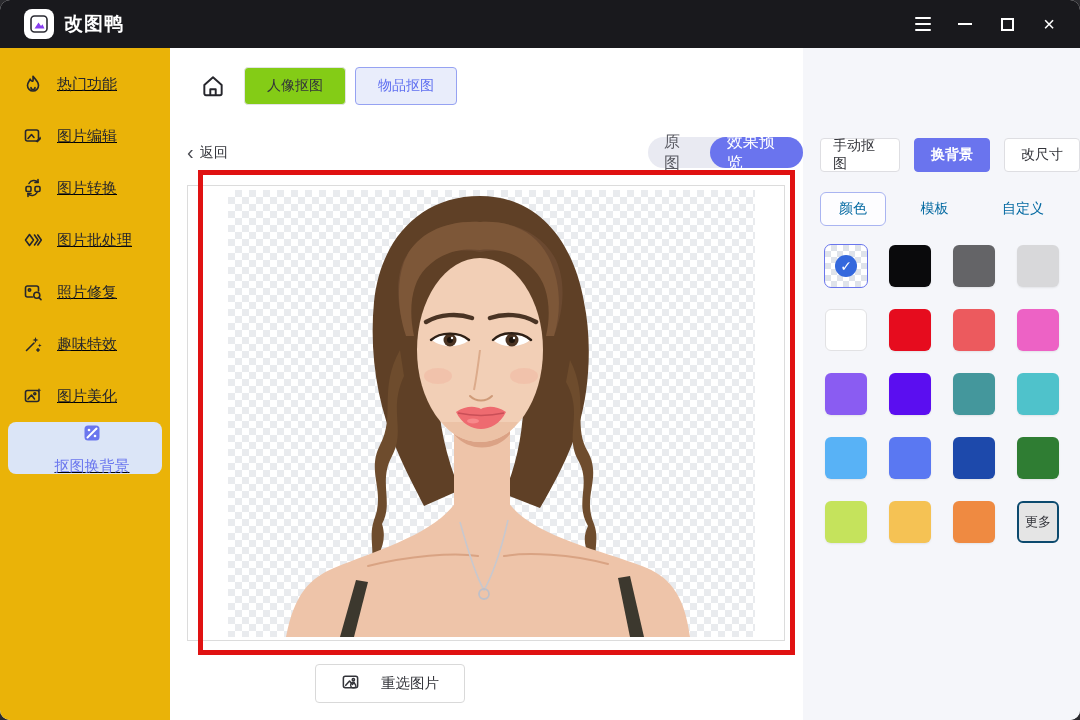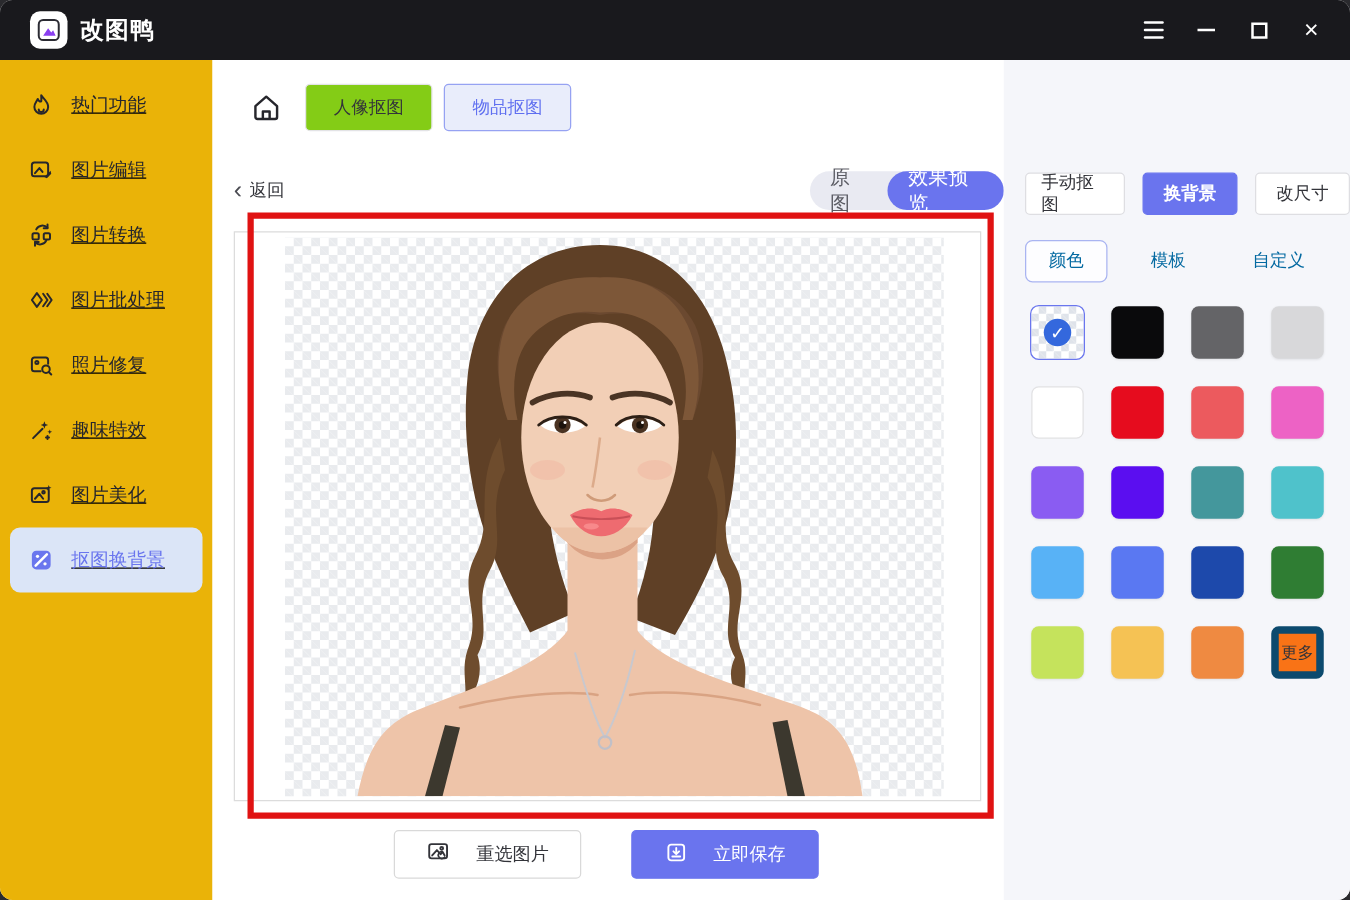--- a/index.html
+++ b/index.html
@@ -18,21 +18,21 @@
   .max-glyph { display:block; width:13px; height:13px; border:2px solid #fff; }
   .close-glyph { font-size:20px; line-height:1; }
 
   
   .app-body { position:absolute; top:48px; left:0; width:1080px; height:672px; display:flex; }
 
   
   .sidebar { width:170px; height:100%; background:#eab308; padding-top:10px; flex:none;text-decoration:underline; }
   .side-item { height:52px; margin:0 8px; border-radius:8px; display:flex; align-items:center; padding-left:14px; gap:13px; font-size:15px; color:#26262c; cursor:pointer; }
   .side-item .ic { width:22px; height:22px; flex:none; display:flex; align-items:center; justify-content:center; }
-  .side-item.active { background:#dbe5f7; color:#6a76ee; }
+  .side-item.active { background:#dbe5f7; color:#6a76ee;flex-direction:column; }
 
   
   .main { flex:1; background:#fff; position:relative; }
   .nav-row { position:absolute; left:28px; top:19px; display:flex; align-items:center; }
   .home-btn { width:30px; height:30px; margin-right:16px; display:flex; align-items:center; justify-content:center; cursor:pointer; }
   .nav-tab { height:38px; min-width:102px; padding:0 18px; margin-right:9px; background:#84cc16; border:1px solid #e3e3e6; border-radius:4px; font-size:14px; color:#33343a; display:flex; align-items:center; justify-content:center; cursor:pointer; }
   .nav-tab.active { background:#e9edfb; border-color:#96a2f2; color:#5f6ff0; }
 
   .back-row { position:absolute; left:17px; top:89px; height:31px; display:flex; align-items:center; gap:6px; color:#33343a; font-size:14px; cursor:pointer; }
   .back-chevron { font-size:20px; line-height:1; color:#4a4b52; transform:translateY(-1px); }
@@ -68,21 +68,21 @@
   .color-grid { position:absolute; left:22px; top:197px; width:234px; display:grid; grid-template-columns:repeat(4,42px); grid-auto-rows:42px; column-gap:22px; row-gap:22px; }
   .swatch { width:42px; height:42px; border-radius:6px; cursor:pointer; box-shadow:0 1px 2px rgba(0,0,0,0.08); position:relative; }
   .swatch.bordered { border:1px solid #e2e2e4; box-shadow:none; }
   .swatch.transparent {
     background-image:
       linear-gradient(45deg,#dfe3ea 25%,transparent 25%,transparent 75%,#dfe3ea 75%),
       linear-gradient(45deg,#dfe3ea 25%,transparent 25%,transparent 75%,#dfe3ea 75%);
     background-size:12px 12px; background-position:0 0,6px 6px; background-color:#fff; box-shadow:none; }
   .swatch.selected { outline:1.5px solid #6a76ee; outline-offset:0; }
   .check-badge { position:absolute; left:50%; top:50%; transform:translate(-50%,-50%); width:22px; height:22px; background:#3468dd; border-radius:50%; color:#fff; font-size:14px; display:flex; align-items:center; justify-content:center; }
-  .more-btn { width:42px; height:42px; background:#f97316; border:6px solid #0c4a6e; border-radius:6px; font-size:13px; color:#33343a; display:flex; align-items:center; justify-content:center; cursor:pointer; }
+  .more-btn { width:42px; height:42px; background:#e5e5e5; border:2px solid #0c4a6e; border-radius:6px; font-size:13px; color:#33343a; display:flex; align-items:center; justify-content:center; cursor:pointer; }
 </style>
 </head>
 <body>
 
 <div class="window">
 
   <div class="titlebar">
     <div class="logo-box">
       <svg width="22" height="22" viewBox="0 0 22 22">
         <rect x="3" y="3" width="16" height="16" rx="3.5" fill="none" stroke="#2b2b33" stroke-width="1.6"></rect>
@@ -285,29 +285,20 @@
       <div class="action-btn reselect-btn">
         <span>
           <svg width="19" height="19" viewBox="0 0 20 20" fill="none" stroke="#33343a" stroke-width="1.6" stroke-linecap="round" stroke-linejoin="round">
             <rect x="2.5" y="3.5" width="15" height="12" rx="2"></rect>
             <path d="M5 13 L9 8.5 L12 12 L13.8 10 L15.5 13"></path>
             <circle cx="13" cy="7" r="1.2"></circle>
             <path d="M15.5 14.5 a3 3 0 1 1 -2 -4.8" stroke-width="1.4"></path>
           </svg>
         </span>
         <span>重选图片</span>
-      </div>
-      <div class="action-btn save-btn">
-        <span>
-          <svg width="18" height="18" viewBox="0 0 20 20" fill="none" stroke="#fff" stroke-width="1.7" stroke-linecap="round" stroke-linejoin="round">
-            <rect x="3" y="3" width="14" height="14" rx="2.5"></rect>
-            <path d="M10 6 v5 M7.5 9 L10 11.5 L12.5 9 M6.5 13.5 h7"></path>
-          </svg>
-        </span>
-        <span>立即保存</span>
       </div>
     </div>
 
     <div class="rightpanel">
       <div class="mode-row">
         <div class="mode-btn">手动抠图</div>
         <div class="mode-btn active">换背景</div>
         <div class="mode-btn">改尺寸</div>
       </div>
 

